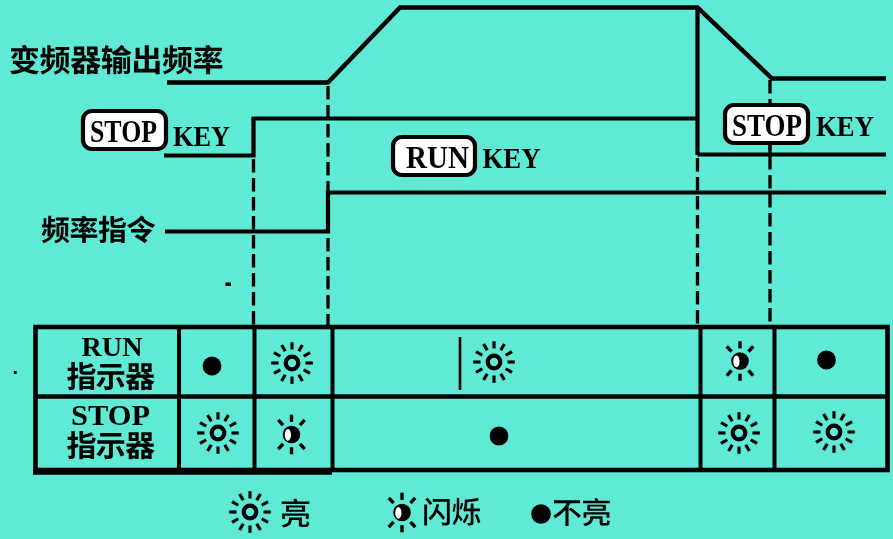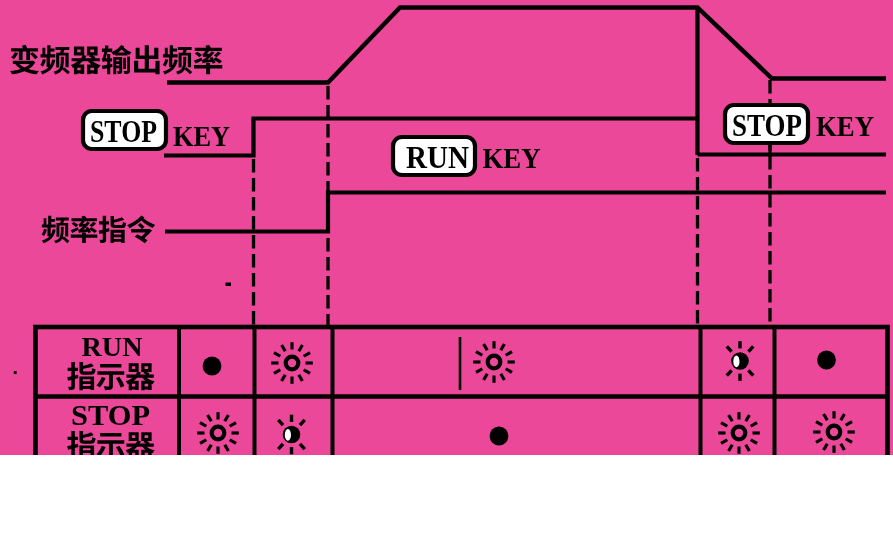--- a/index.html
+++ b/index.html
@@ -1,16 +1,16 @@
 <!DOCTYPE html>
 <html><head>
 <meta charset="utf-8">
 <style>
 html,body{margin:0;padding:0;background:#fff;}
-#page{position:relative;width:893px;height:455px;background:#ec4899;overflow:hidden;}
+#page{position:relative;width:893px;height:539px;background:#5eead4;overflow:hidden;}
 </style>
 </head>
 <body>
 
 <div id="page">
 <svg width="893" height="539" viewBox="0 0 893 539">
 <defs>
 <g id="sun">
 <circle r="6.3" fill="none" stroke="#000" stroke-width="4.2"></circle>
 <line x1="13.50" y1="0.00" x2="20.80" y2="0.00" stroke="#000" stroke-width="3.15"></line>

